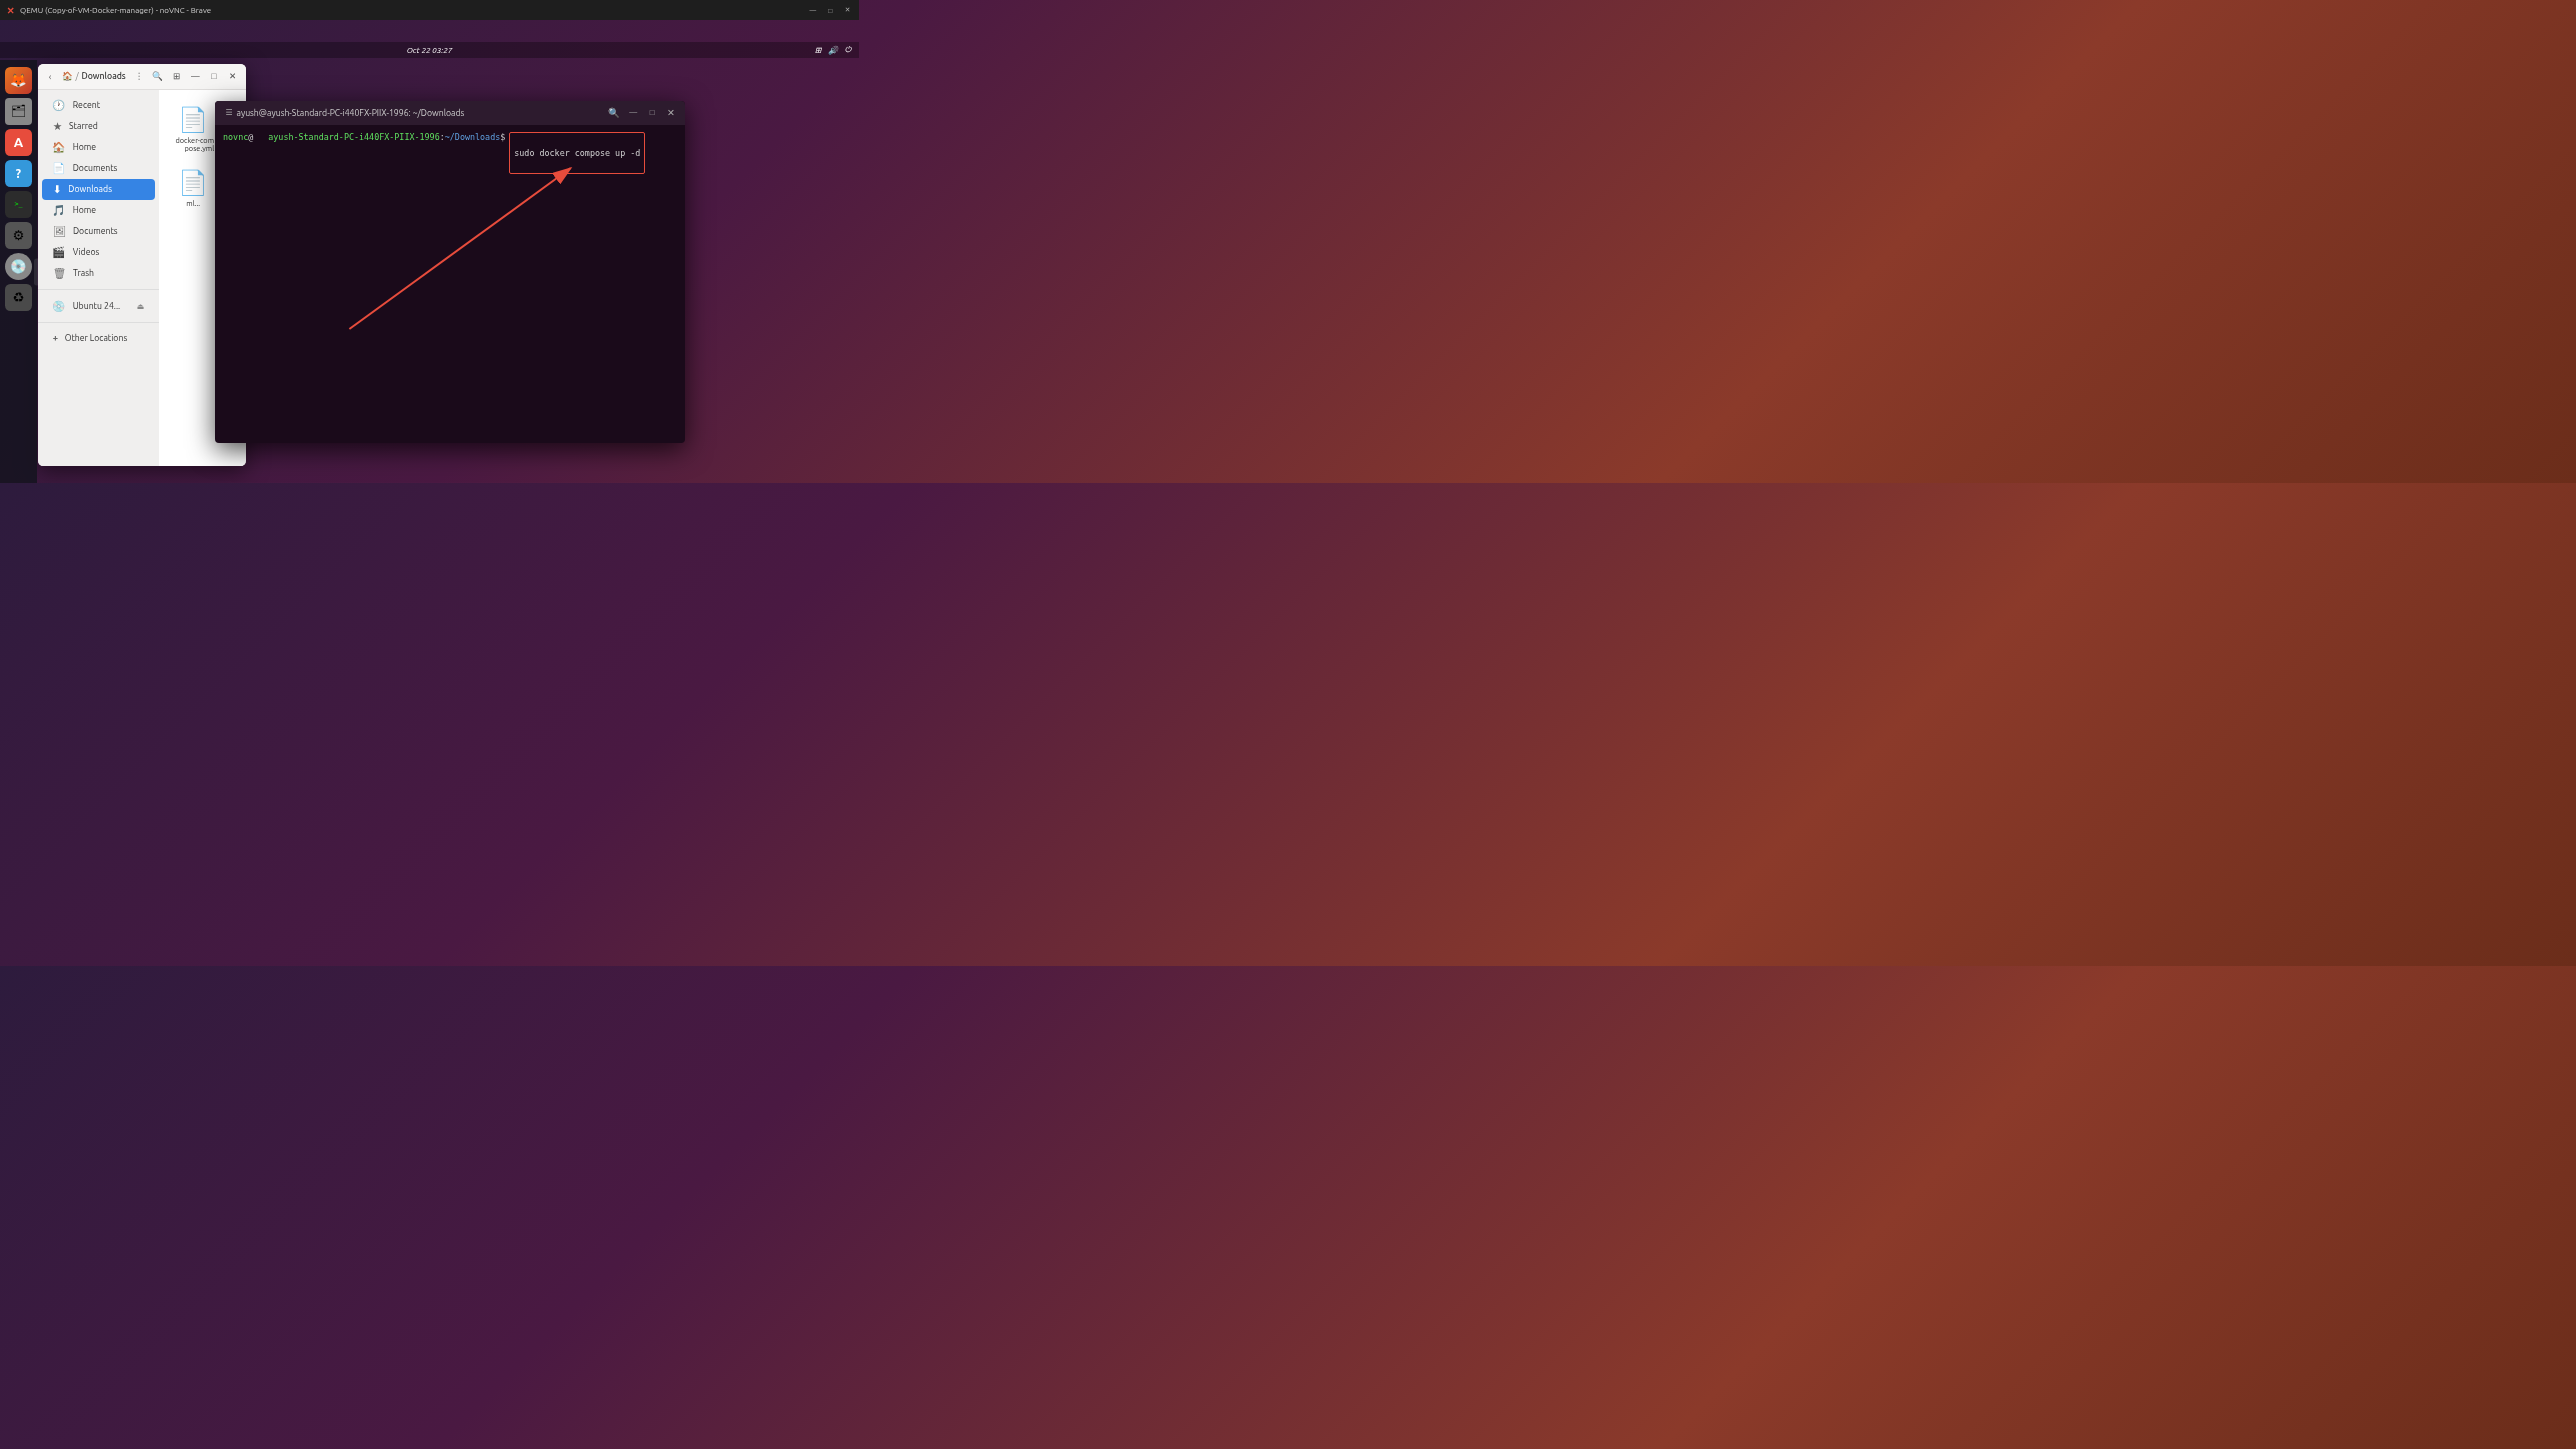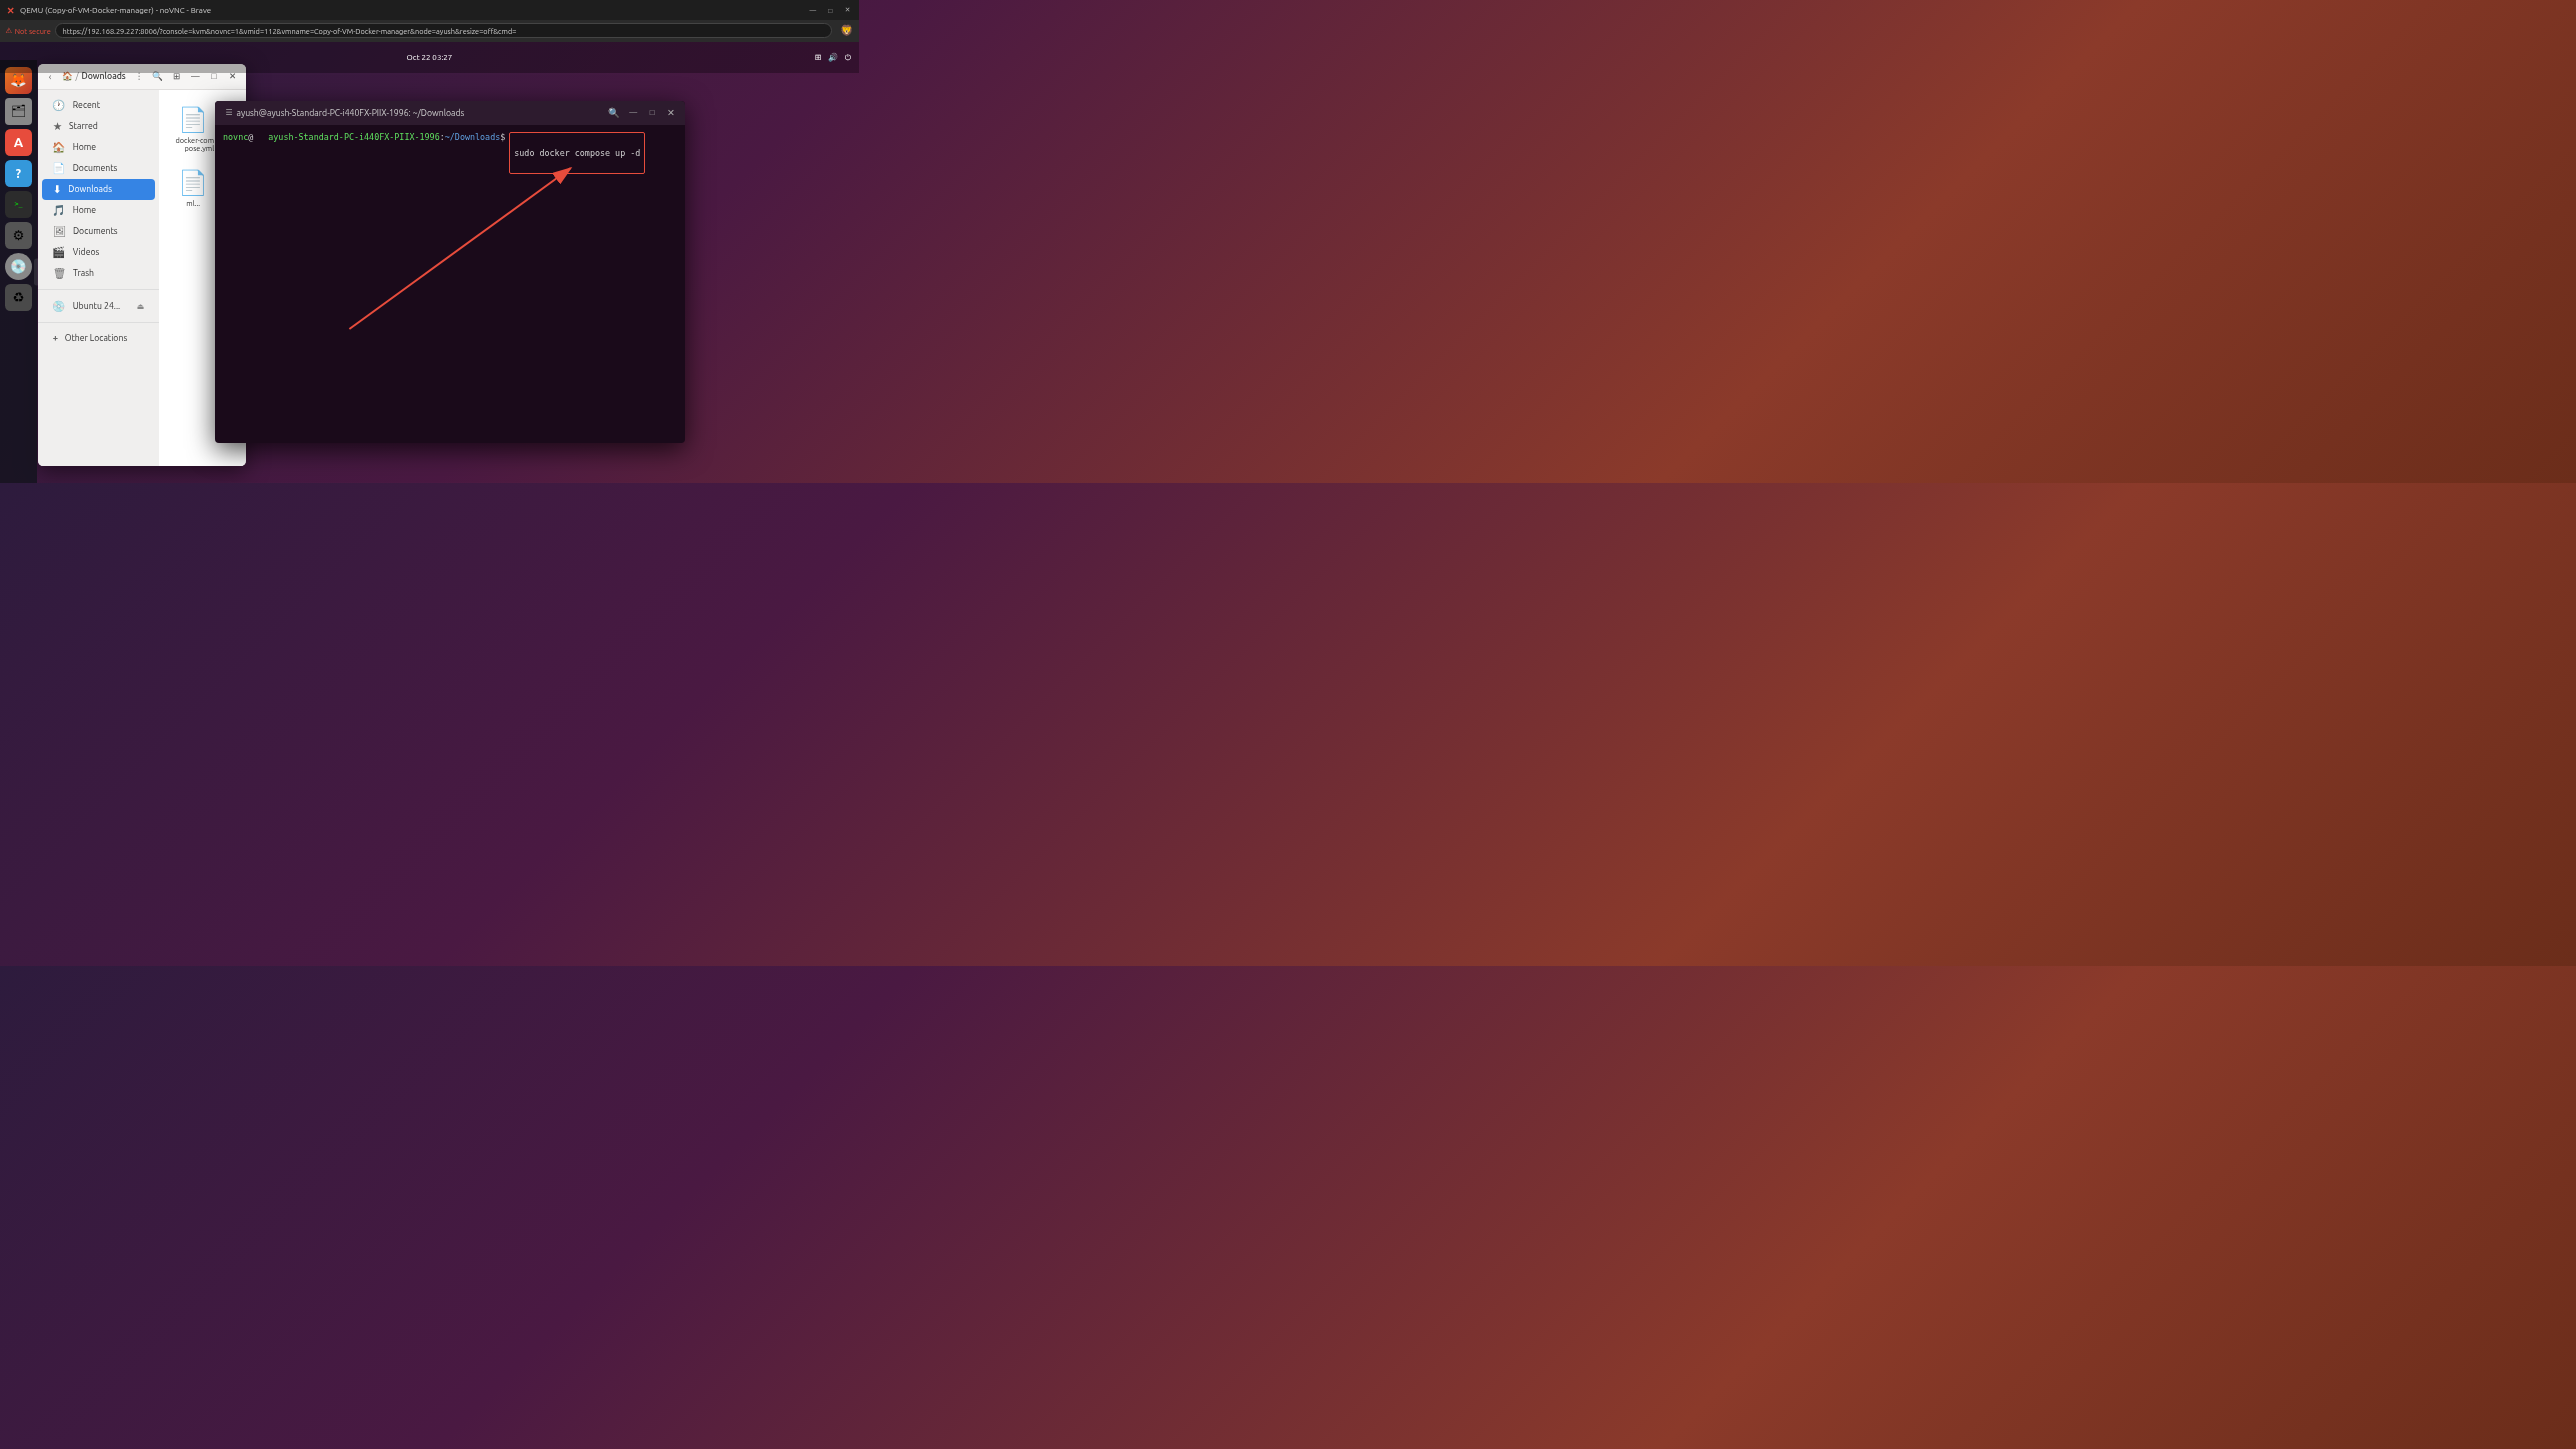--- a/index.html
+++ b/index.html
@@ -98,28 +98,29 @@
       width: 13.4px;
       height: 13.4px;
       margin-left: 4px;
     }
 
     
     .system-bar {
       position: absolute;
       top: 42px;
       left: 0; right: 0;
-      height: 31px;
+      height: 16px;
       background: rgba(0,0,0,0.3);
       display: flex;
       align-items: center;
       justify-content: center;
       color: #fff;
       font-size: 8px;
       z-index: 90;
+      font-style: italic;
     }
 
     .system-bar-right {
       position: absolute;
       right: 8px;
       display: flex;
       align-items: center;
       gap: 6.7px;
     }
 
@@ -412,30 +413,20 @@
 
 <div class="browser-chrome">
   <div class="browser-titlebar">
     <div class="browser-titlebar-icon">✕</div>
     <span class="browser-titlebar-text">QEMU (Copy-of-VM-Docker-manager) - noVNC - Brave</span>
     <div class="browser-window-controls">
       <div class="win-btn">—</div>
       <div class="win-btn">□</div>
       <div class="win-btn close">✕</div>
     </div>
-  </div>
-  <div class="browser-toolbar">
-    <div class="security-badge">
-      <span>⚠</span>
-      <span>Not secure</span>
-    </div>
-    <div class="address-bar">
-      <span>https://192.168.29.227:8006/?console=kvm&amp;novnc=1&amp;vmid=112&amp;vmname=Copy-of-VM-Docker-manager&amp;node=ayush&amp;resize=off&amp;cmd=</span>
-    </div>
-    <div class="brave-icon" style="color:#e07030;font-size:10.7px;">🦁</div>
   </div>
 </div>
 
 <div class="system-bar">
   <span>Oct 22  03:27</span>
   <div class="system-bar-right">
     <span>⊞</span>
     <span>🔊</span>
     <span>⏻</span>
   </div>

